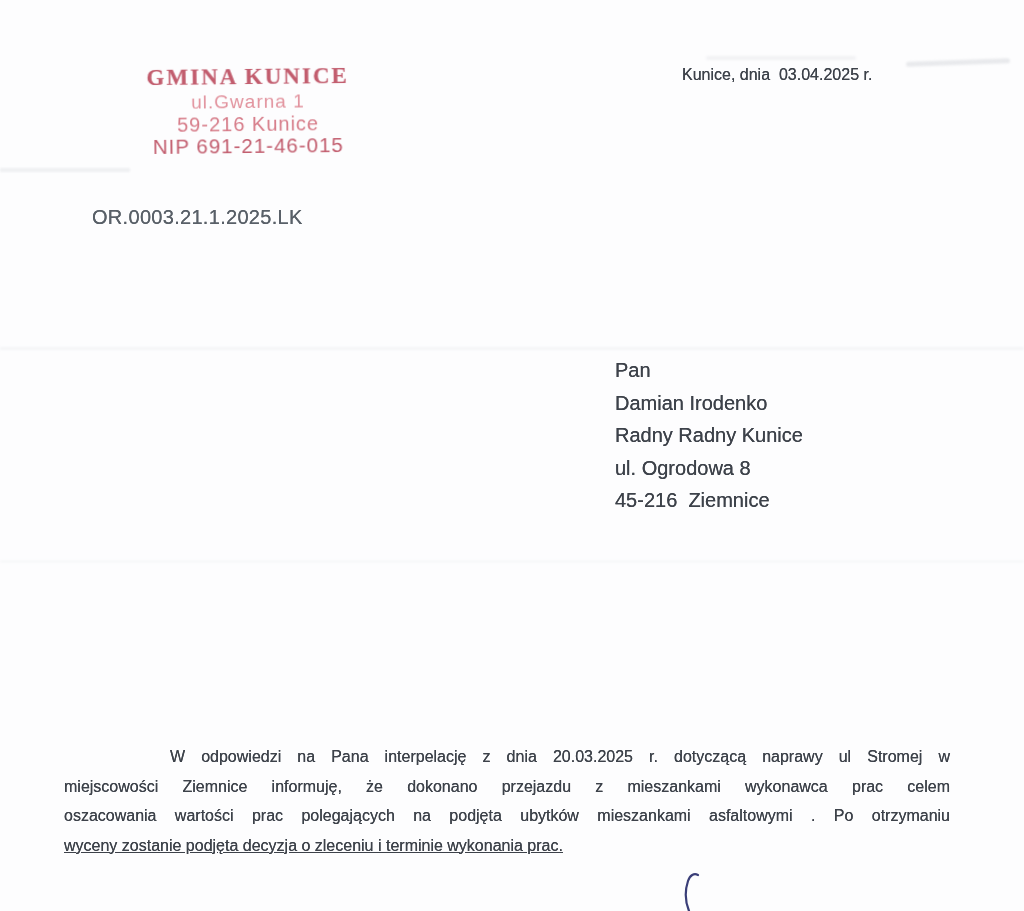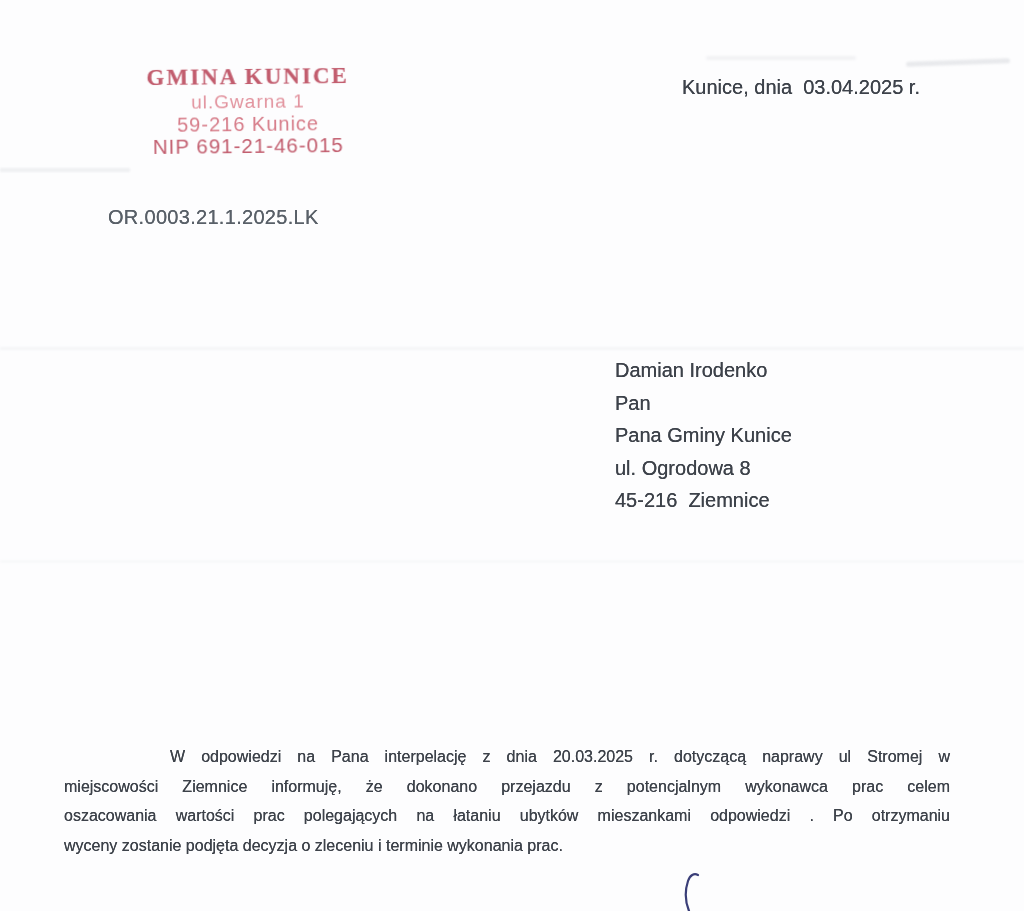--- a/index.html
+++ b/index.html
@@ -40,29 +40,29 @@
     letter-spacing: 1px;
   }
   .stamp-street { color: var(--stamp-light, #e2939e); }
   .stamp-postal { color: var(--stamp-mid, #d67b88); font-size: 20px; }
   .stamp-nip    { color: var(--stamp-header, #cb6573); font-size: 20.5px; }
 
   
   .date-line {
     position: absolute;
     left: 682px;
-    top: 76px;
-    font-size: 20px;
+    top: 66px;
+    font-size: 16px;
     color: var(--ink, #3d424a);
     white-space: pre-wrap;
     text-shadow: 0 0 0.4px currentColor;
   }
   .reference {
     position: absolute;
-    left: 108px;
+    left: 92px;
     top: 206px;
     font-size: 20px;
     color: var(--ref-ink, #596068);
     letter-spacing: 0.3px;
     text-shadow: 0 0 0.4px currentColor;
   }
   .recipient {
     position: absolute;
     left: 615px;
     top: 354px;
@@ -81,21 +81,21 @@
     font-size: 16px;
     line-height: 29.5px;
     color: var(--ink, #41464d);
     text-shadow: 0 0 0.4px currentColor;
   }
   .body-line {
     text-align: justify;
     text-align-last: justify;
   }
   .body-line.first { padding-left: 106px; }
-  .body-line.last  { text-align-last: left; }
+  .body-line.last  { text-align-last: left; text-decoration: underline; }
 
   
   .smudge {
     position: absolute;
     background: #b9bdc4;
     border-radius: 3px;
     filter: blur(1.2px);
     pointer-events: none;
   }
   .smudge-a { left: 906px; top: 60px; width: 104px; height: 5px; opacity: 0.30; transform: rotate(-2deg); }
@@ -134,31 +134,31 @@
 
   <div class="smudge smudge-a"></div>
   <div class="smudge smudge-b"></div>
   <div class="streak streak-a"></div>
   <div class="streak streak-b"></div>
   <div class="streak streak-c"></div>
 
   <div class="reference">OR.0003.21.1.2025.LK</div>
 
   <div class="recipient">
+    <div class="recipient-line">Pan</div>
     <div class="recipient-line">Damian Irodenko</div>
-    <div class="recipient-line">Pan</div>
-    <div class="recipient-line">Pana Gminy Kunice</div>
+    <div class="recipient-line">Radny Radny Kunice</div>
     <div class="recipient-line">ul. Ogrodowa 8</div>
     <div class="recipient-line">45-216  Ziemnice</div>
   </div>
 
   <div class="body-par">
     <div class="body-line first">W odpowiedzi na Pana interpelację z dnia 20.03.2025 r. dotyczącą naprawy ul Stromej w</div>
-    <div class="body-line">miejscowości Ziemnice informuję, że dokonano przejazdu z potencjalnym wykonawca prac celem</div>
-    <div class="body-line">oszacowania wartości prac polegających na łataniu ubytków mieszankami odpowiedzi . Po otrzymaniu</div>
+    <div class="body-line">miejscowości Ziemnice informuję, że dokonano przejazdu z mieszankami wykonawca prac celem</div>
+    <div class="body-line">oszacowania wartości prac polegających na podjęta ubytków mieszankami asfaltowymi . Po otrzymaniu</div>
     <div class="body-line last">wyceny zostanie podjęta decyzja o zleceniu i terminie wykonania prac.</div>
   </div>
 
   <svg class="signature-stroke" viewBox="0 0 26 39" xmlns="http://www.w3.org/2000/svg">
     <path d="M18,3 C14,1 10,3 8,9 C5,18 5,29 9,39" fill="none" stroke="var(--sig-ink, #3a3e78)" stroke-width="2.2" stroke-linecap="round"></path>
   </svg>
 
 </div>
 
 </body></html>

